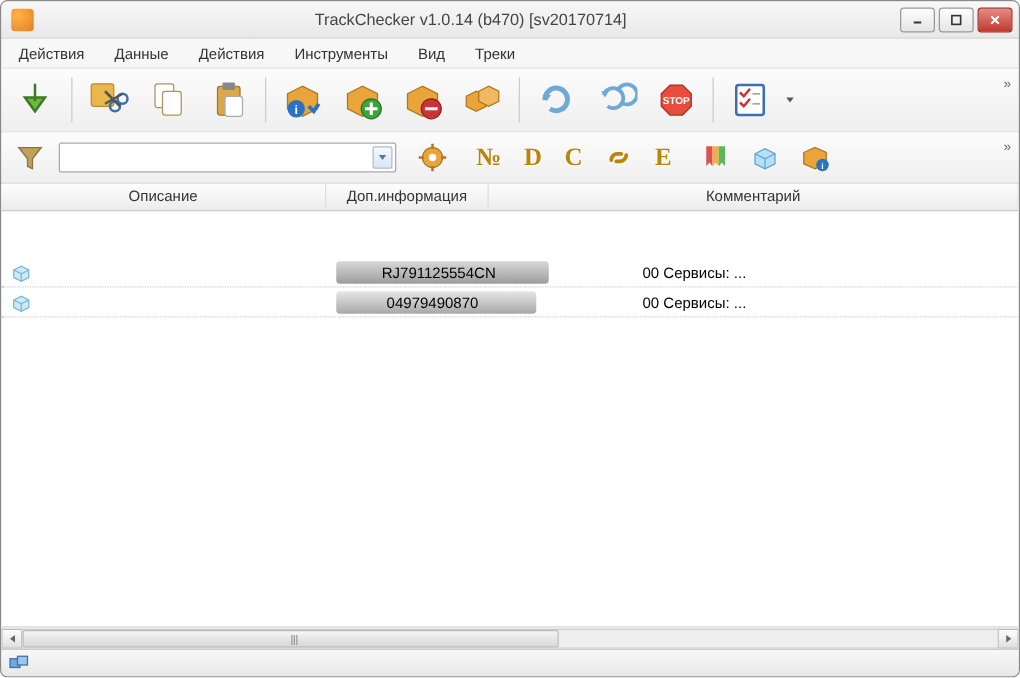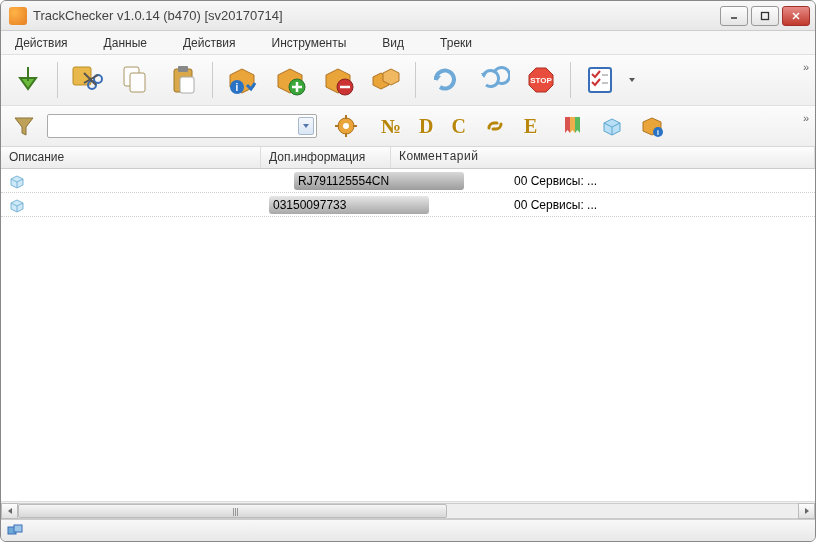--- a/index.html
+++ b/index.html
@@ -1,50 +1,50 @@
 <!DOCTYPE html>
 <html><head>
 <meta charset="utf-8">
 <style>
 * { box-sizing: border-box; margin: 0; padding: 0; }
 body { font-family: "Segoe UI", Tahoma, sans-serif; font-size: 12px; background: #fff; }
 
-.window { width: 816px; height: 542px; border: 1px solid #888; background: #fff; display: flex; flex-direction: column; border-radius: 6px; overflow: hidden; box-shadow: 0 0 0 1px #ccc inset; }
+.window { width: 816px; height: 542px; border: 1px solid #888; background: #fff; display: flex; flex-direction: column; border-radius: 6px; overflow: hidden; box-shadow: 0 0 0 1px #ccc inset; text-align: center; }
 
 .titlebar { height: 30px; background: linear-gradient(#f8f8f8, #e8e8e8); border-bottom: 1px solid #ccc; display: flex; align-items: center; padding: 0 0 0 8px; }
 .titlebar .app-icon { width: 18px; height: 18px; background: radial-gradient(circle at 30% 30%, #ffb347, #e67e22); border-radius: 3px; margin-right: 6px; }
 .titlebar .title { flex: 1; color: #444; font-size: 13px; }
 .winbtns { display: flex; gap: 3px; padding-right: 5px; }
 .winbtn { width: 28px; height: 20px; border: 1px solid #999; border-radius: 3px; display: flex; align-items: center; justify-content: center; background: linear-gradient(#fdfdfd,#e5e5e5); cursor: pointer; }
 .winbtn.close { background: linear-gradient(#e78b87, #c0392b); border-color: #a03028; color: #fff; }
 .winbtn svg { width: 10px; height: 10px; }
 
-.menubar { height: 24px; display: flex; align-items: center; padding: 0 6px; gap: 20px; border-bottom: 1px solid #e0e0e0; background: #f7f7f7; }
+.menubar { height: 24px; display: flex; align-items: center; padding: 0 6px; gap: 8px; border-bottom: 1px solid #e0e0e0; background: #f7f7f7; }
 .menubar .mi { padding: 3px 8px; color: #333; cursor: pointer; }
 
 .toolbar { display: flex; align-items: center; padding: 4px 6px; gap: 6px; border-bottom: 1px solid #e0e0e0; background: linear-gradient(#fcfcfc,#efefef); position: relative; }
 .toolbar .sep { width: 1px; height: 36px; background: #ccc; margin: 0 2px; }
 .tbtn { width: 42px; height: 42px; display: flex; align-items: center; justify-content: center; border-radius: 3px; cursor: pointer; }
 .tbtn svg { width: 34px; height: 34px; }
 .tbtn.small { width: 34px; height: 34px; } .tbtn.small svg { width: 26px; height: 26px; }
 .overflow { position: absolute; right: 6px; top: 6px; font-size: 11px; color: #666; cursor: pointer; }
 .toolbar2 { display: flex; align-items: center; padding: 3px 6px; gap: 6px; border-bottom: 1px solid #d8d8d8; background: linear-gradient(#fcfcfc,#efefef); position: relative; }
 .toolbar2 .combo { width: 270px; height: 24px; border: 1px solid #aaa; background: #fff; display: flex; align-items: center; justify-content: flex-end; padding-right: 2px; border-radius: 2px; }
 .toolbar2 .combo .dd { width: 16px; height: 18px; background: linear-gradient(#f5f8fc,#d9e6f5); border: 1px solid #a8b9cc; display: flex; align-items: center; justify-content: center; border-radius: 2px; }
 .txtbtn { font-family: Georgia, serif; font-weight: bold; font-size: 20px; color: #b8860b; text-shadow: 1px 1px 0 #fff; padding: 0 6px; cursor: pointer; }
 
-.content { flex: 1; display: flex; flex-direction: column; background: #fff; overflow: hidden; }
+.content { flex: 1; display: flex; flex-direction: column; background: #fff; overflow: hidden; gap: 37px; }
 .grid-header { display: flex; height: 22px; background: linear-gradient(#fdfdfd,#ececec); border-bottom: 1px solid #ccc; }
 .gh { padding: 3px 8px; border-right: 1px solid #ddd; color: #333; font-size: 12px; white-space: nowrap; }
-.col-desc { width: 260px; } .col-data { width: 245px; } .col-extra { width: 130px; } .col-comm { flex: 1; font-family: Liberation Mono, monospace; }
+.col-desc { width: 260px; } .col-data { width: 245px; } .col-extra { width: 130px; } .col-comm { flex: 1; }
 
 .grid-body { flex: 1; overflow: auto; }
 .row { display: flex; height: 24px; align-items: center; border-bottom: 1px dotted #cfcfcf; }
 .row .cell { padding: 0 8px; display: flex; align-items: center; gap: 6px; }
-.row.sel .cell.col-data span { background: linear-gradient(#d8d8d8,#9c9c9c); color: #000; border-radius: 3px; padding: 2px 10px 2px 4px; display: inline-block; min-width: 170px; margin-left: 25px; }
+.row.sel .cell.col-data span { background: linear-gradient(#d8d8d8,#9c9c9c); color: #000; border-radius: 3px; padding: 2px 10px 2px 4px; display: inline-block; min-width: 170px; }
 .row .cell.col-data span { background: linear-gradient(#e6e6e6,#a8a8a8); padding: 2px 10px 2px 4px; border-radius: 3px; display: inline-block; min-width: 160px; }
 .cube-icon { width: 16px; height: 16px; }
 
 .hscroll { height: 18px; background: #f0f0f0; border-top: 1px solid #ddd; display: flex; align-items: center; }
 .hscroll .arrow { width: 17px; height: 16px; background: linear-gradient(#fdfdfd,#e0e0e0); border: 1px solid #bbb; display: flex; align-items: center; justify-content: center; }
 .hscroll .track { flex: 1; height: 16px; background: #eee; position: relative; border-top: 1px solid #ccc; border-bottom: 1px solid #ccc;}
 .hscroll .thumb { position: absolute; left: 0; width: 55%; height: 100%; background: linear-gradient(#f5f5f5,#d8d8d8); border: 1px solid #bbb; border-radius: 2px; }
 .hscroll .grip { position: absolute; left: 50%; top: 3px; width: 8px; height: 8px; display: flex; gap: 1px; }
 .hscroll .grip i { width: 1px; height: 8px; background: #999; }
 
@@ -269,21 +269,21 @@
       </div>
       <div class="row">
         <div class="cell col-desc">
           <svg class="cube-icon" viewBox="0 0 16 16">
               <path d="M2 6 L8 3 L14 6 L14 12 L8 15 L2 12 Z" fill="#cde8f7" stroke="#7ab5d6"></path>
               <path d="M2 6 L8 9 L14 6 M8 9 L8 15" stroke="#7ab5d6" fill="none"></path>
             </svg>
           <span></span>
         </div>
         <div class="cell col-data">
-            <span>03150097733</span>
+            <span>04979490870</span>
           </div>
         <div class="cell col-extra">00 Сервисы: ...</div>
         <div class="cell col-comm"></div>
       </div>
     </div>
     <div class="hscroll">
       <div class="arrow">
           <svg width="8" height="8" viewBox="0 0 8 8">
             <path d="M6 1 L2 4 L6 7 Z" fill="#666"></path>
           </svg>

